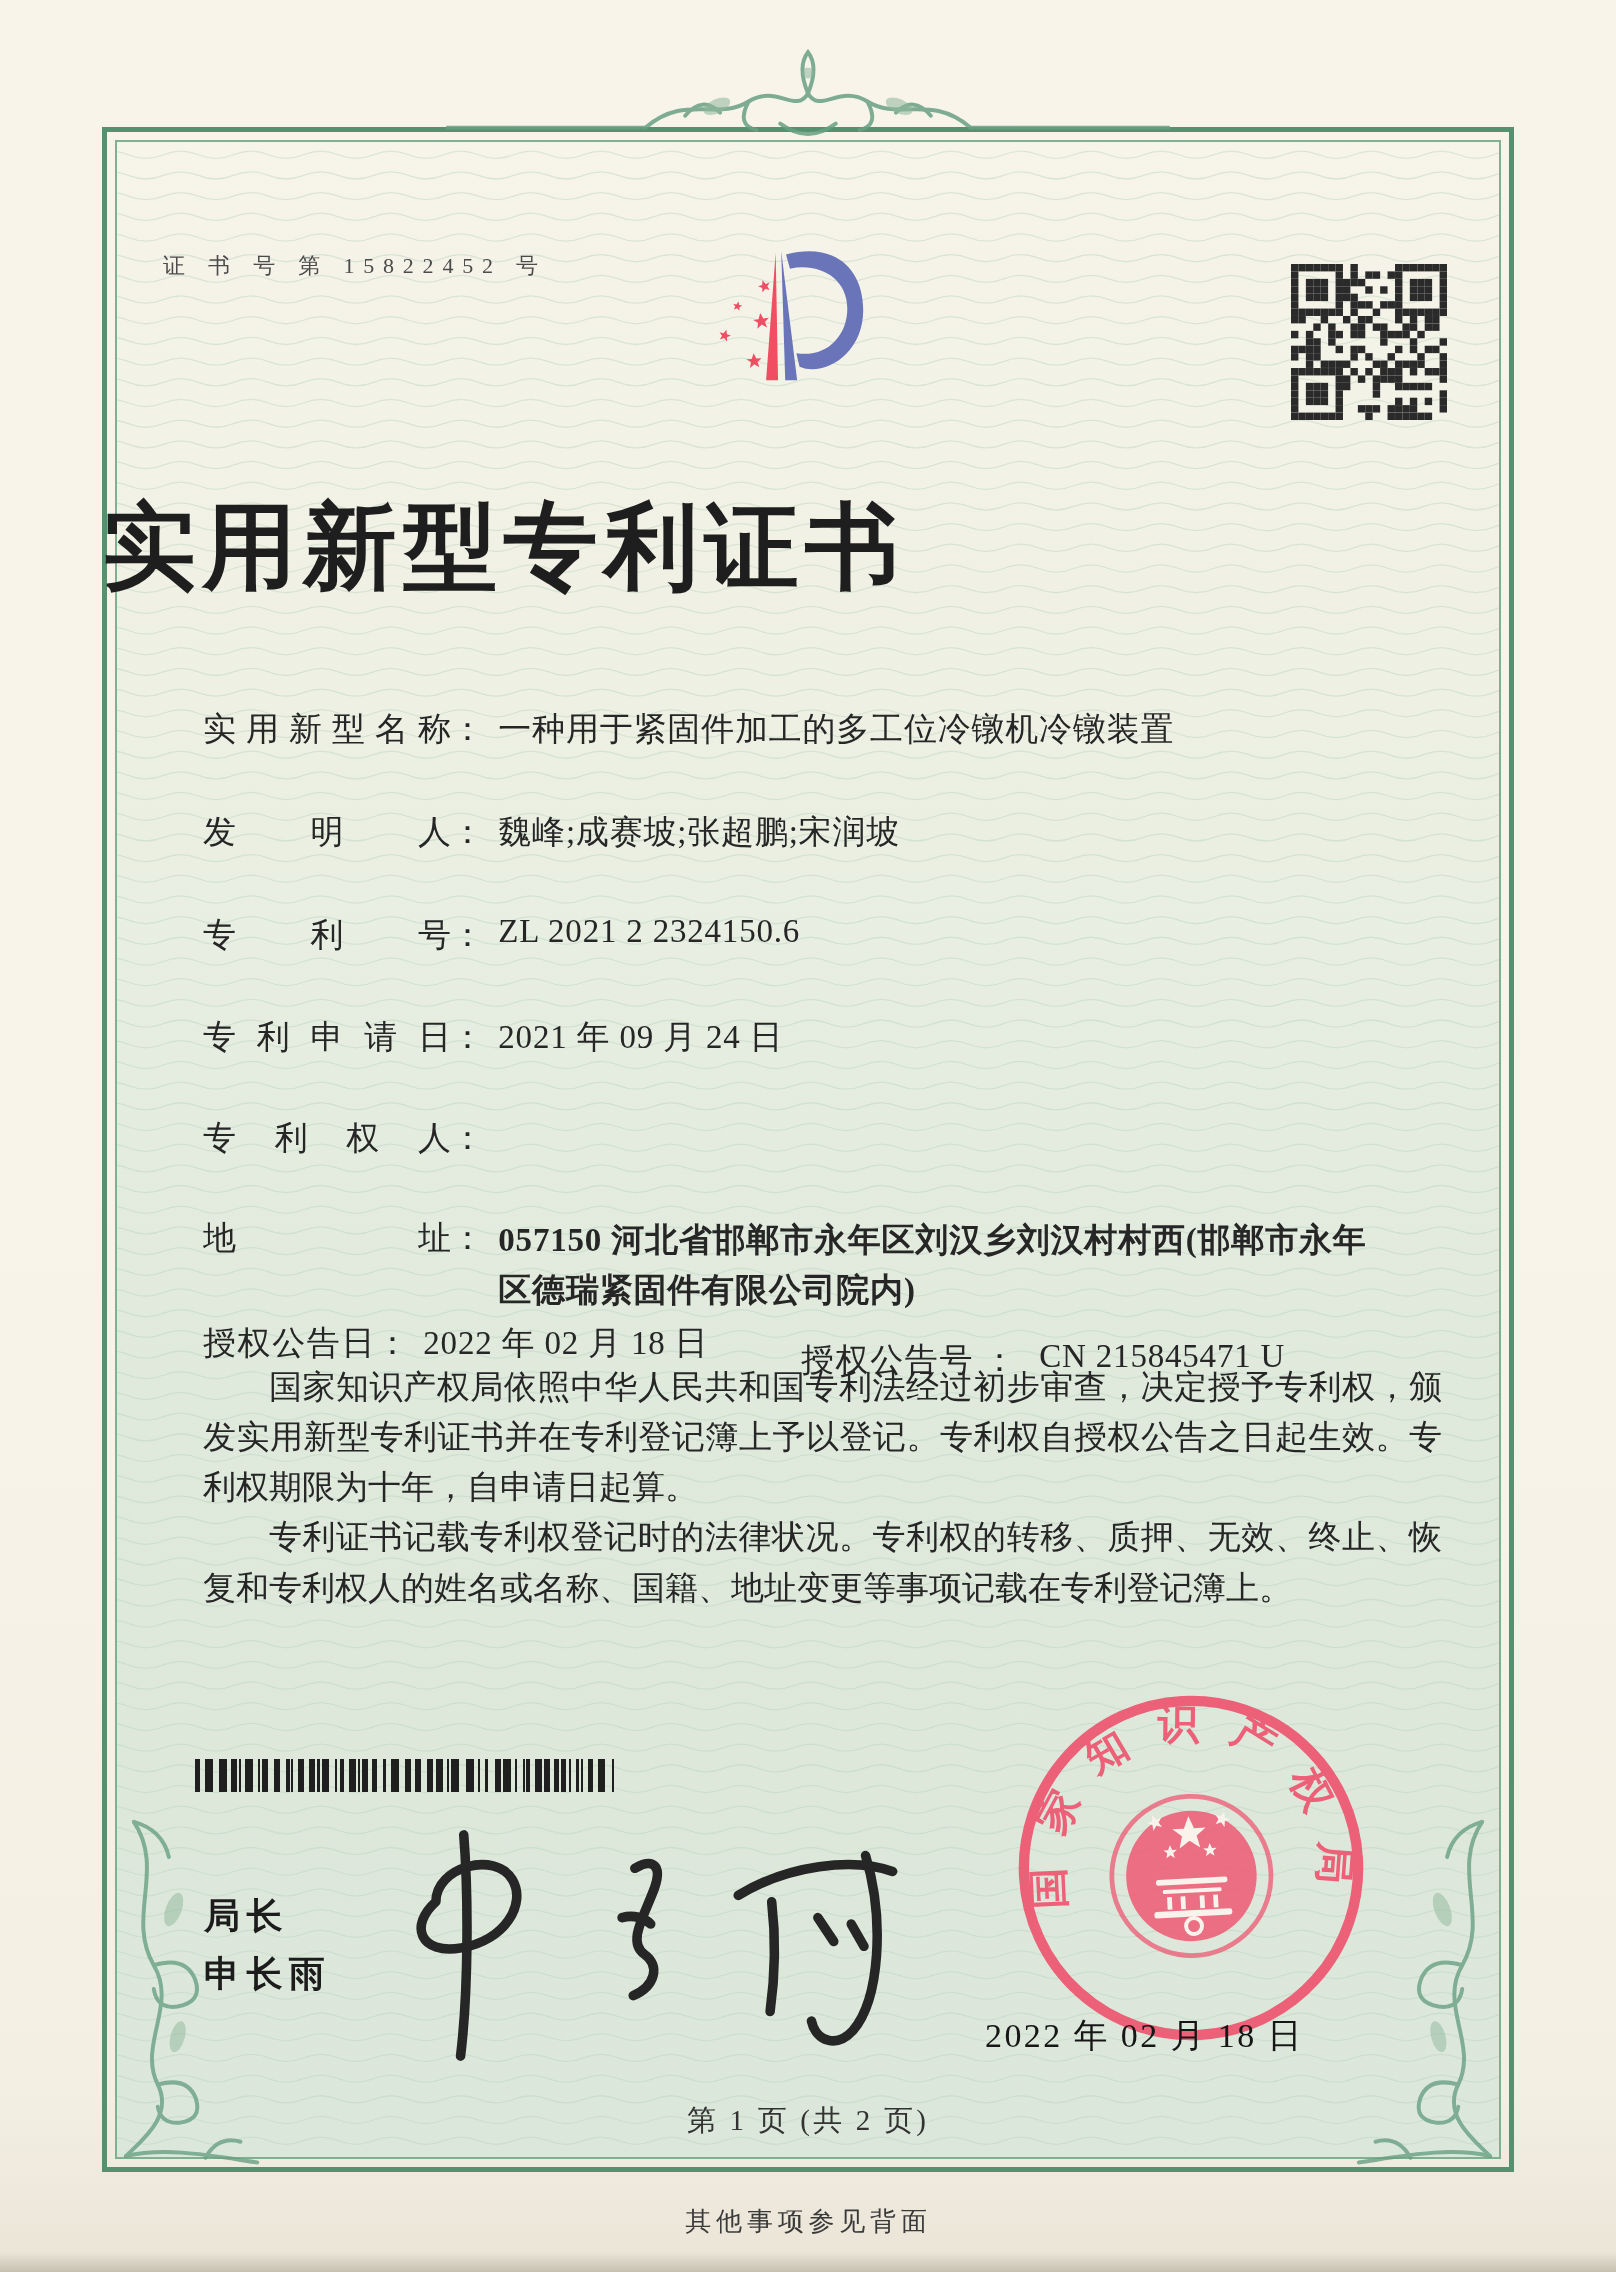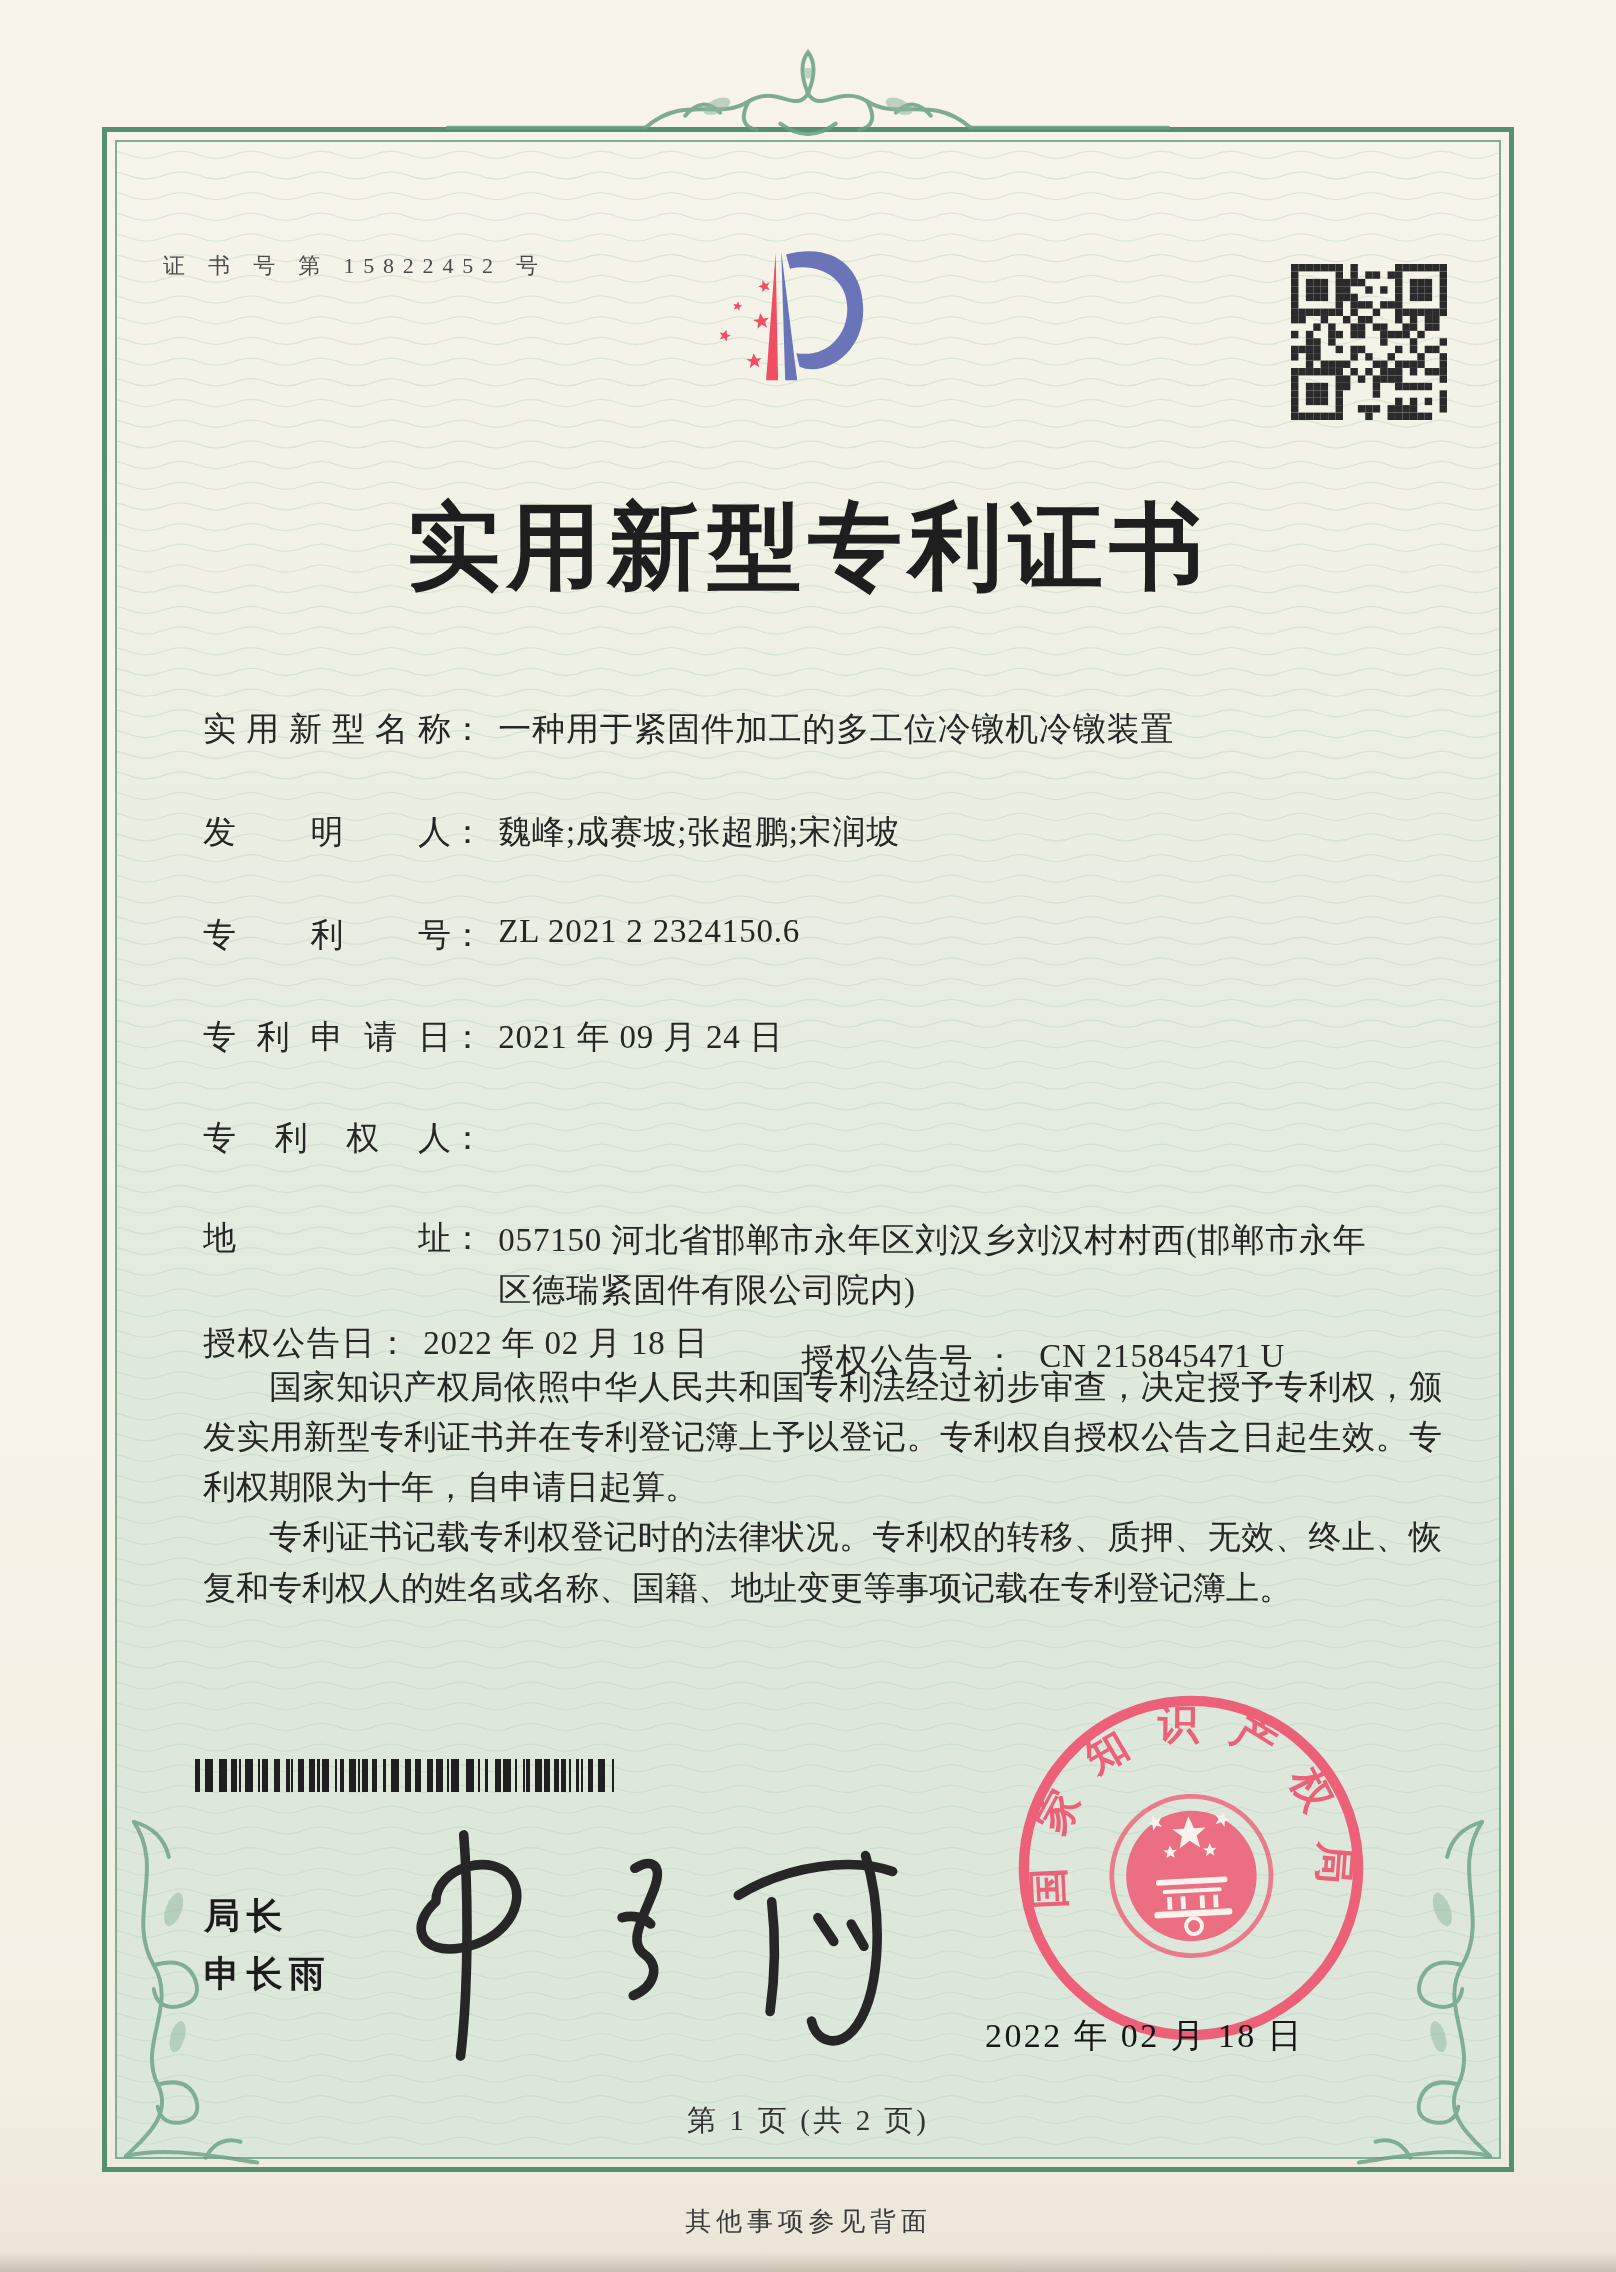--- a/index.html
+++ b/index.html
@@ -12,28 +12,28 @@
   
   .frame{left:102px;top:127px;width:1412px;height:2045px;border:5.6px solid #55906f;
          padding:8px;box-sizing:border-box;background:transparent;}
   .frame-in{width:100%;height:100%;border:2.4px solid #7fb092;box-sizing:border-box;position:relative;overflow:hidden;
     background:linear-gradient(180deg,#f7f4ea 0%,#f0f1e4 22%,#e7eee1 42%,#dfe9dc 62%,#dbe7da 100%);}
   .waves{position:absolute;left:0;top:0;opacity:.45;}
   
   .cert-number{left:163px;top:251px;font-size:22px;letter-spacing:8.8px;color:#4b4b4b;}
   .logo{left:680px;top:237px;}
   .qr{left:1291px;top:264px;}
-  .title{left:102px;top:484px;width:1412px;margin:0;text-align:center;
+  .title{left:102px;top:484px;width:1412px;margin:0;text-align:left;
          font-size:94px;font-weight:700;letter-spacing:6.4px;color:#1e1e1e;}
   
   .frow{left:203px;font-size:33px;color:#262626;display:flex;align-items:flex-start;white-space:nowrap;}
   .flabel{display:inline-block;width:248px;text-align:justify;text-align-last:justify;}
   .fcolon{margin-right:14.3px;}
   .fvalue{letter-spacing:0.8px;}
-  .addr .fvalue{white-space:normal;max-width:883px;line-height:1.5;}
+  .addr .fvalue{white-space:normal;max-width:883px;line-height:1.5;font-weight:bold;}
   .grant-row .flabel{width:auto;text-align-last:auto;letter-spacing:1.6px;}
   .grant-row{position:absolute;}
   .g2{position:absolute;left:598px;top:17px;display:flex;white-space:nowrap;gap:9px;}
   
   .paras{left:203px;top:1362px;width:1239px;font-size:33px;line-height:1.52;text-align:justify;color:#262626;}
   .paras p{margin:0;text-indent:2em;}
   
   .barcode{left:195px;top:1759px;width:430px;height:33px;}
   .barcode div{position:absolute;top:0;bottom:0;background:#1f1f1f;}
   .director-title{left:204px;top:1892px;font-size:36px;font-weight:600;letter-spacing:6.4px;color:#1c1c1c;

